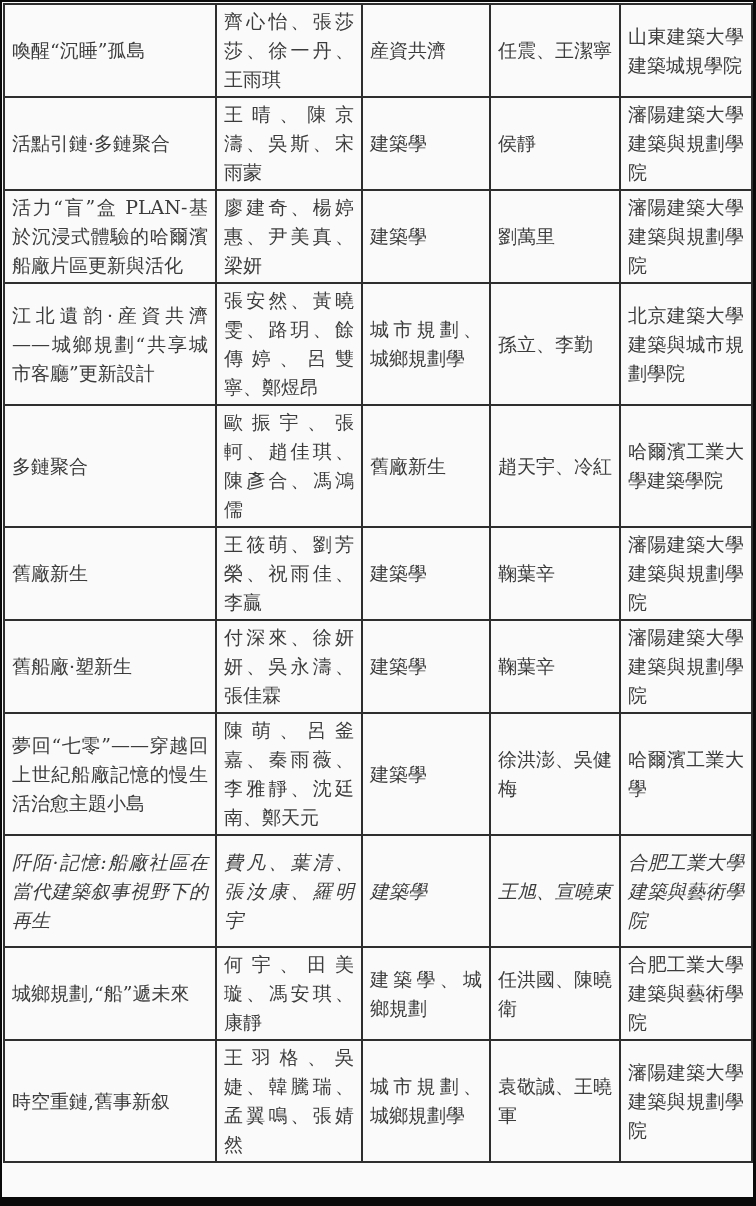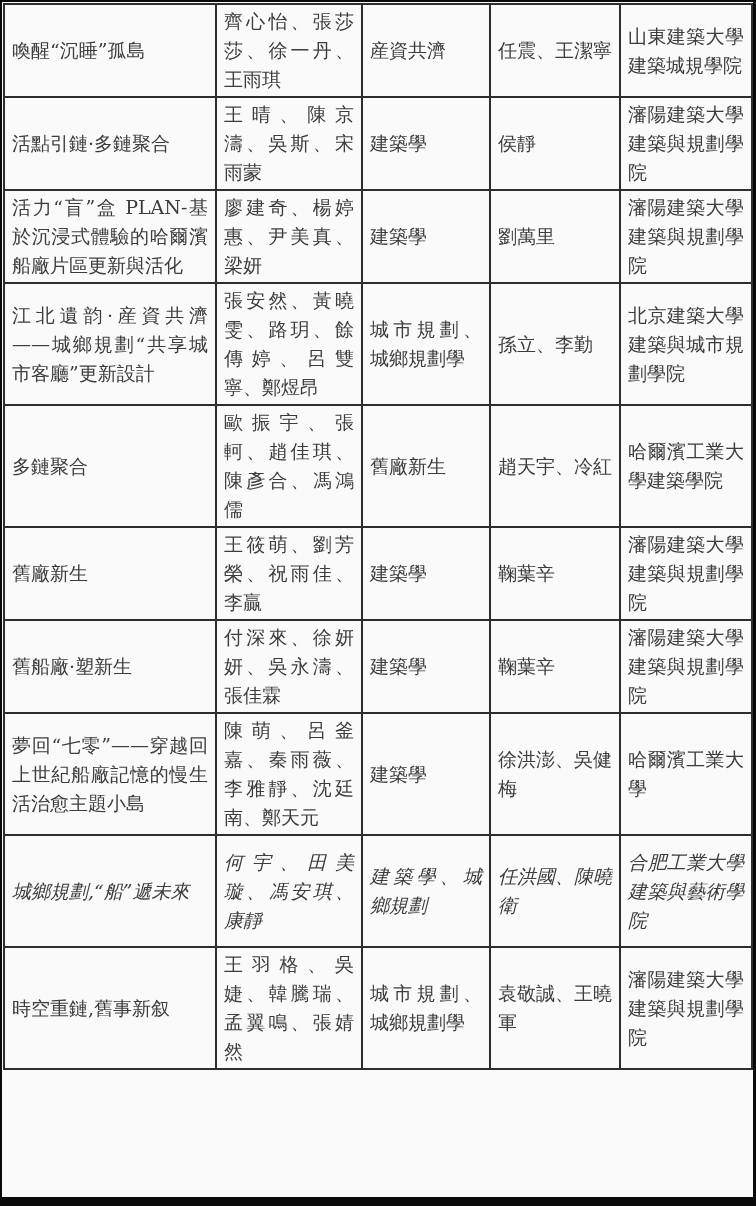--- a/index.html
+++ b/index.html
@@ -119,20 +119,27 @@
     <td class="school-cell">瀋陽建築大學建築與規劃學院</td>
   </tr>
         <tr class="table-row">
     <td class="title-cell">夢回“七零”——穿越回上世紀船廠記憶的慢生活治愈主題小島</td>
     <td class="members-cell">陳萌、呂釜嘉、秦雨薇、李雅靜、沈廷南、鄭天元</td>
     <td class="major-cell">建築學</td>
     <td class="advisors-cell">徐洪澎、吳健梅</td>
     <td class="school-cell">哈爾濱工業大學</td>
   </tr>
         <tr class="table-row">
+    <td class="title-cell">阡陌·記憶:船廠社區在當代建築叙事視野下的再生</td>
+    <td class="members-cell">費凡、葉清、張汝康、羅明宇</td>
+    <td class="major-cell">建築學</td>
+    <td class="advisors-cell">王旭、宣曉東</td>
+    <td class="school-cell">合肥工業大學建築與藝術學院</td>
+  </tr>
+        <tr class="table-row">
     <td class="title-cell">城鄉規劃,“船”遞未來</td>
     <td class="members-cell">何宇、田美璇、馮安琪、康靜</td>
     <td class="major-cell">建築學、城鄉規劃</td>
     <td class="advisors-cell">任洪國、陳曉衛</td>
     <td class="school-cell">合肥工業大學建築與藝術學院</td>
   </tr>
         <tr class="table-row">
     <td class="title-cell">時空重鏈,舊事新叙</td>
     <td class="members-cell">王羽格、吳婕、韓騰瑞、孟翼鳴、張婧然</td>
     <td class="major-cell">城市規劃、城鄉規劃學</td>

